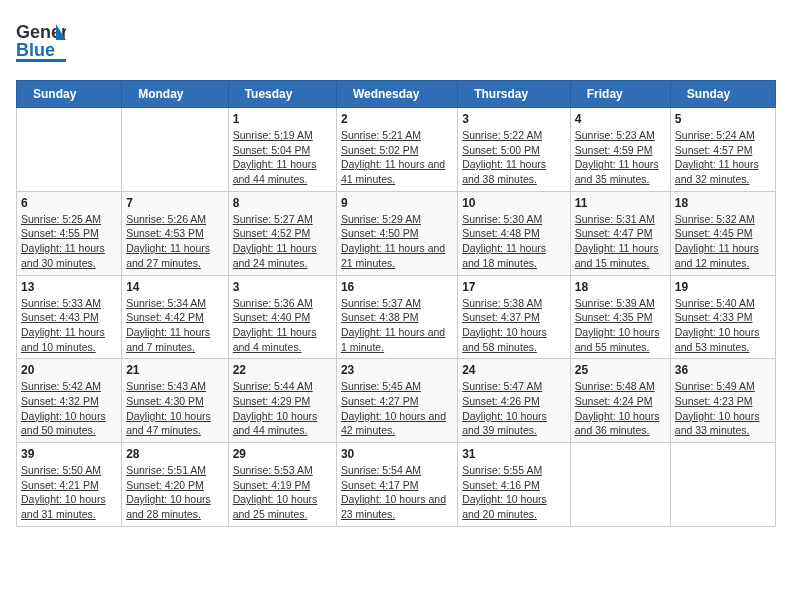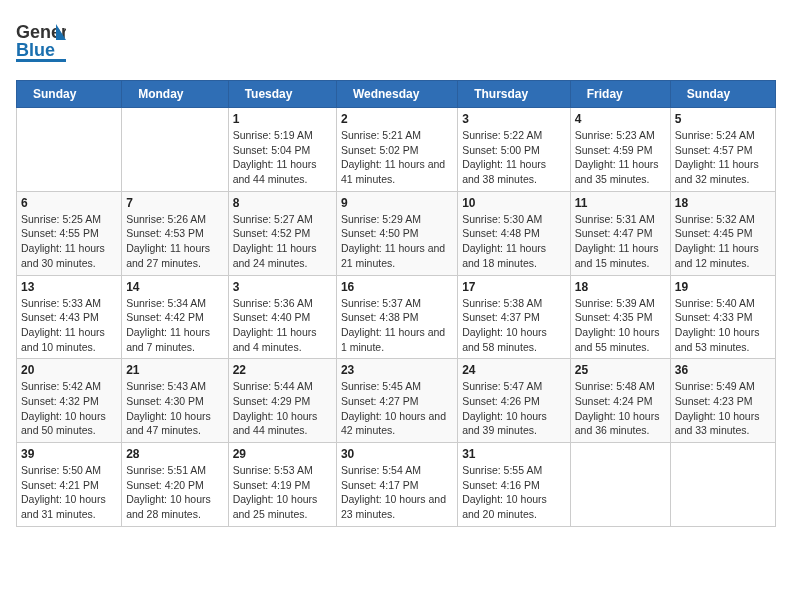--- a/index.html
+++ b/index.html
@@ -56,20 +56,21 @@
     .day-number {
       font-weight: bold;
       font-size: 12px;
       margin-bottom: 2px;
       color: #222;
     }
     .day-info {
       color: #333;
       font-size: 10.5px;
       line-height: 1.4;
+      text-decoration: underline;
     }
     .empty-cell { background: #fff; }
     .logo-container {
       display: flex;
       align-items: center;
     }
     .logo-icon {
       margin-right: 4px;
     }
   </style>

